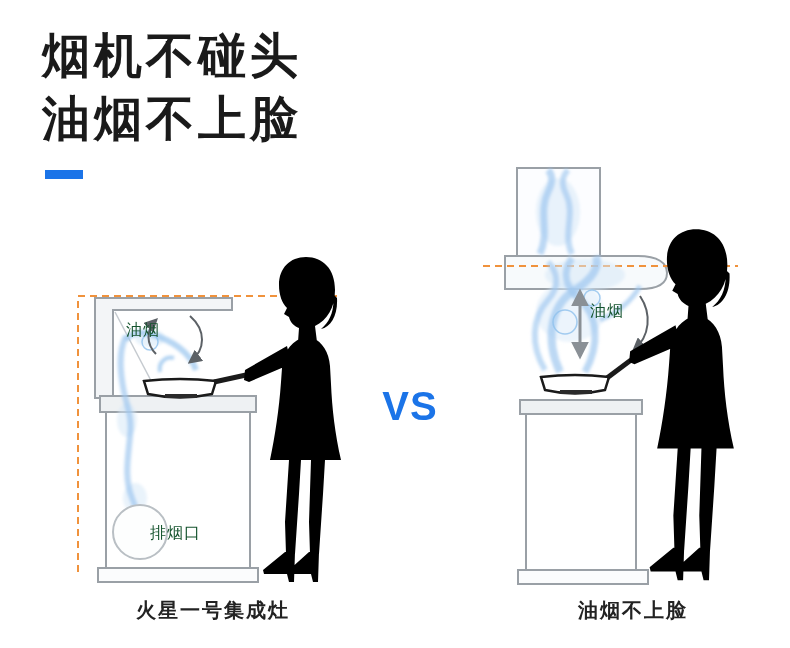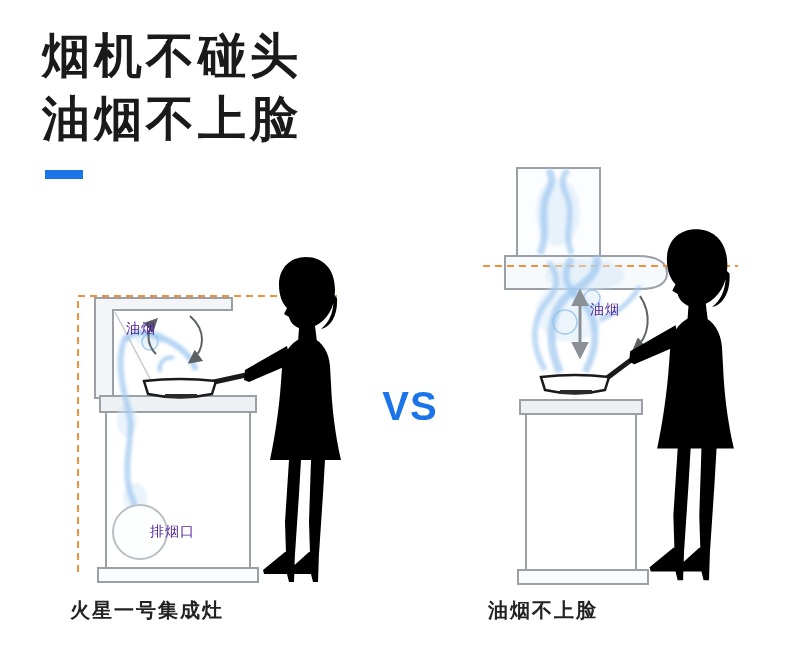--- a/index.html
+++ b/index.html
@@ -19,30 +19,30 @@
     position:absolute;left:45px;top:170px;
     width:38px;height:9px;background:#1b74e8;
   }
   .vs{
     position:absolute;left:380px;top:384px;width:60px;
     font-size:40px;font-weight:700;color:#1b74e8;text-align:center;
     letter-spacing:1px;
   }
   .scene-svg{position:absolute;left:0;top:0;}
   .label{
-    position:absolute;font-size:14px;color:#4c1d95;letter-spacing:1px;
+    position:absolute;font-size:16px;color:#14532d;letter-spacing:1px;
     white-space:nowrap;
   }
   .label-smoke-left{left:126px;top:320px;}
   .label-vent-left{left:150px;top:523px;}
   .label-smoke-right{left:590px;top:301px;}
   .caption{
     position:absolute;top:597px;
     font-size:20px;font-weight:700;color:#222;
-    text-align:left;letter-spacing:2px;
+    text-align:right;letter-spacing:2px;
   }
   .caption-left{left:70px;width:220px;}
   .caption-right{left:488px;width:200px;}
 </style>
 </head>
 <body>
 
 <div class="page">
 
   <div class="title">

